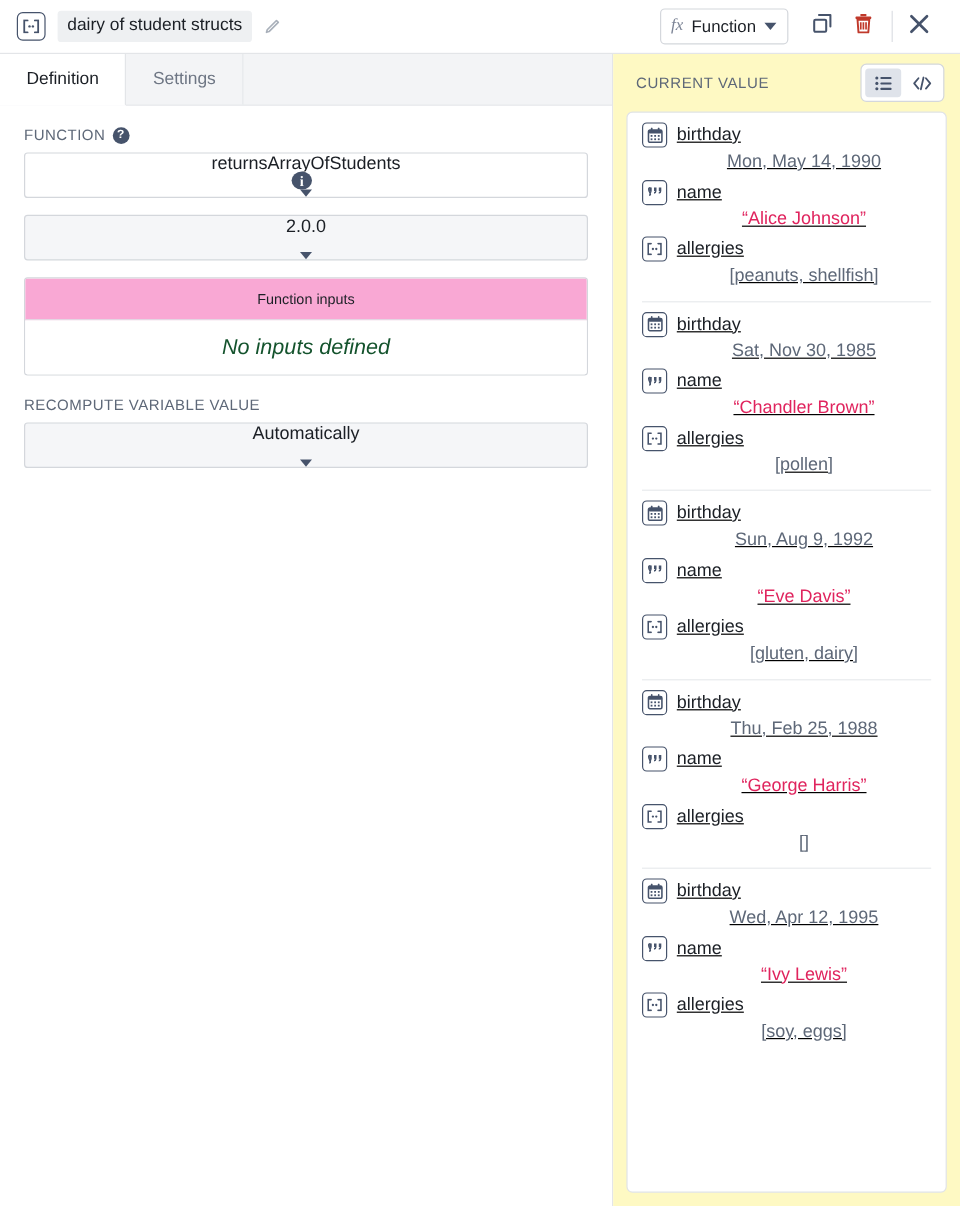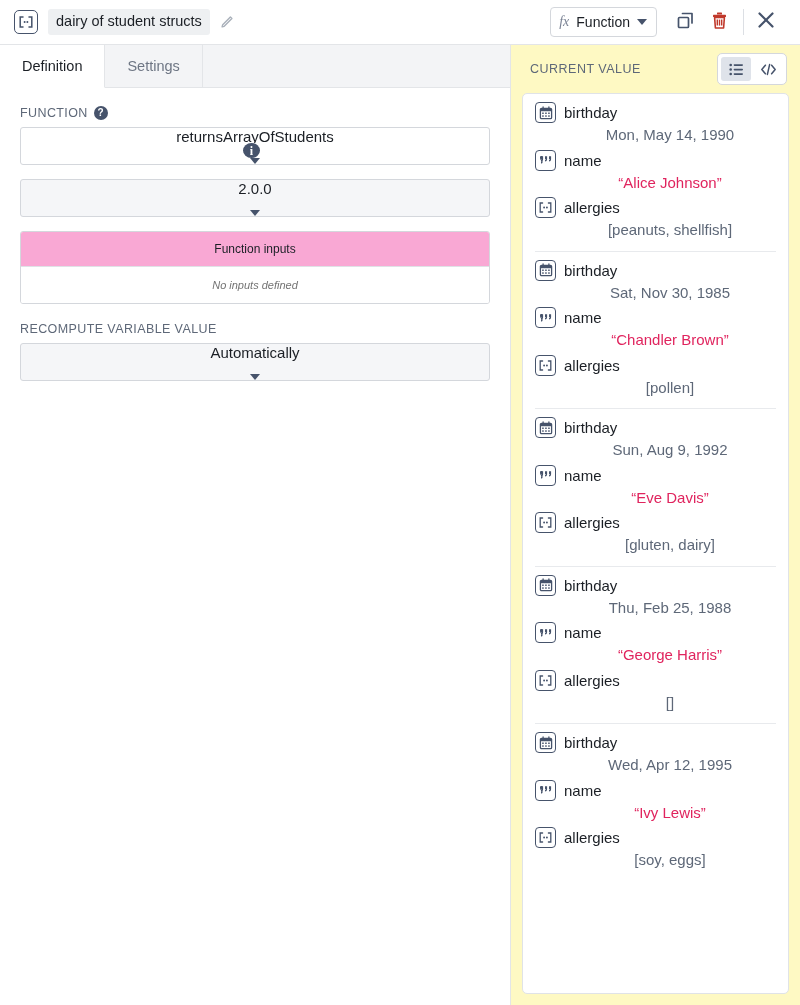--- a/index.html
+++ b/index.html
@@ -219,23 +219,23 @@
   .inputs-card-head {
     background: #f9a8d4;
     border-bottom: 1px solid #dfe2e6;
     padding: 10px 12px;
     font-size: 12px;
     color: #1b1f25;
   }
   .inputs-card-body {
     background: #ffffff;
     padding: 12px;
-    font-size: 11px;
+    font-size: 18px;
     font-style: italic;
-    color: #737373;
+    color: #14532d;
   }
 
   
   .right {
     flex: 1 1 auto;
     background: #fef9c3;
     display: flex;
     flex-direction: column;
     min-width: 0;
     padding: 0 11px 11px 11px;
@@ -278,21 +278,21 @@
     border: 1px solid #e0e3e7;
     border-radius: 5px;
     overflow: hidden;
     padding: 0 12px;
     min-height: 0;
   }
 
   .record { padding: 8px 0 9px 0; border-bottom: 1px solid #e8eaed; }
   .record:last-child { border-bottom: none; }
 
-  .prop { margin-bottom: 3px; }
+  .prop { margin-bottom: 3px; text-decoration: underline; }
   .prop:last-child { margin-bottom: 0; }
 
   .prop-head {
     display: flex;
     align-items: center;
     gap: 8px;
     margin-bottom: 1px;
   }
   .type-icon {
     width: 21px; height: 21px;

